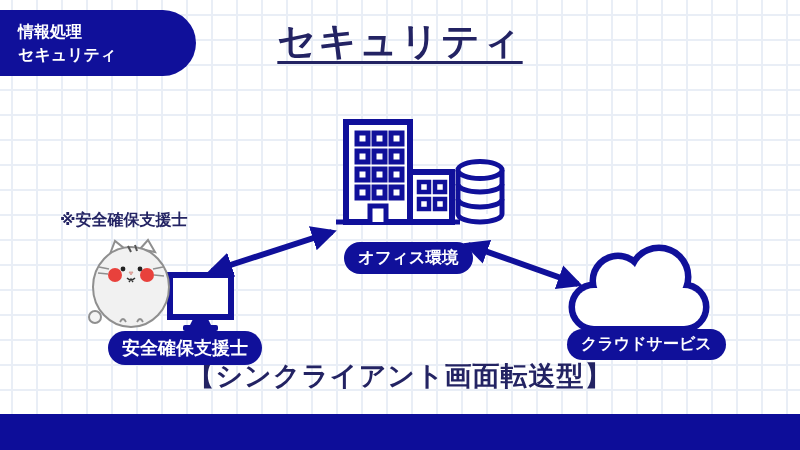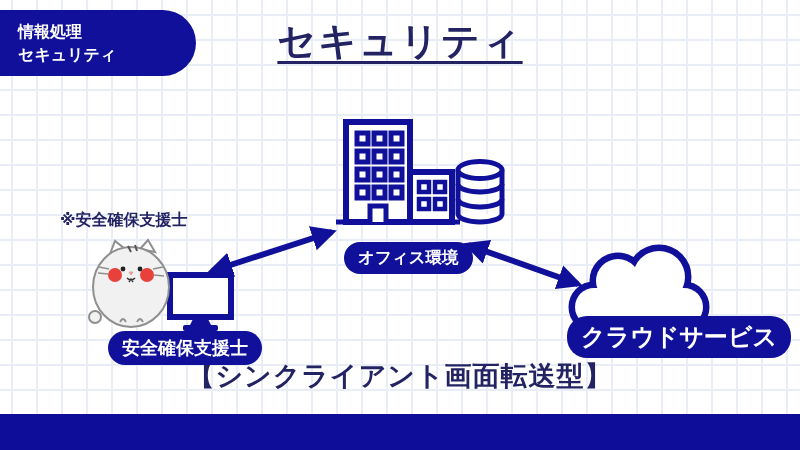--- a/index.html
+++ b/index.html
@@ -34,21 +34,21 @@
   .note{
     position:absolute;left:60px;top:210px;
     color:#232363;font-weight:bold;font-size:16px;
   }
   .pill{
     position:absolute;background:#10109a;color:#ffffff;font-weight:bold;
     border-radius:20px;padding:5px 14px;white-space:nowrap;z-index:3;
   }
   .pill-office{left:344px;top:242px;font-size:16.5px;}
   .pill-telework{left:108px;top:331px;font-size:18px;}
-  .pill-cloud{left:567px;top:316px;font-size:24px;}
+  .pill-cloud{left:567px;top:329px;font-size:16px;}
   .caption{
     position:absolute;left:0;top:358px;width:100%;
     text-align:center;color:#232363;font-weight:bold;font-size:27px;
     letter-spacing:1px;
   }
   .bottombar{
     position:absolute;left:0;bottom:0;width:100%;height:36px;
     background:#0d0d99;
   }
   .abs{position:absolute;}

